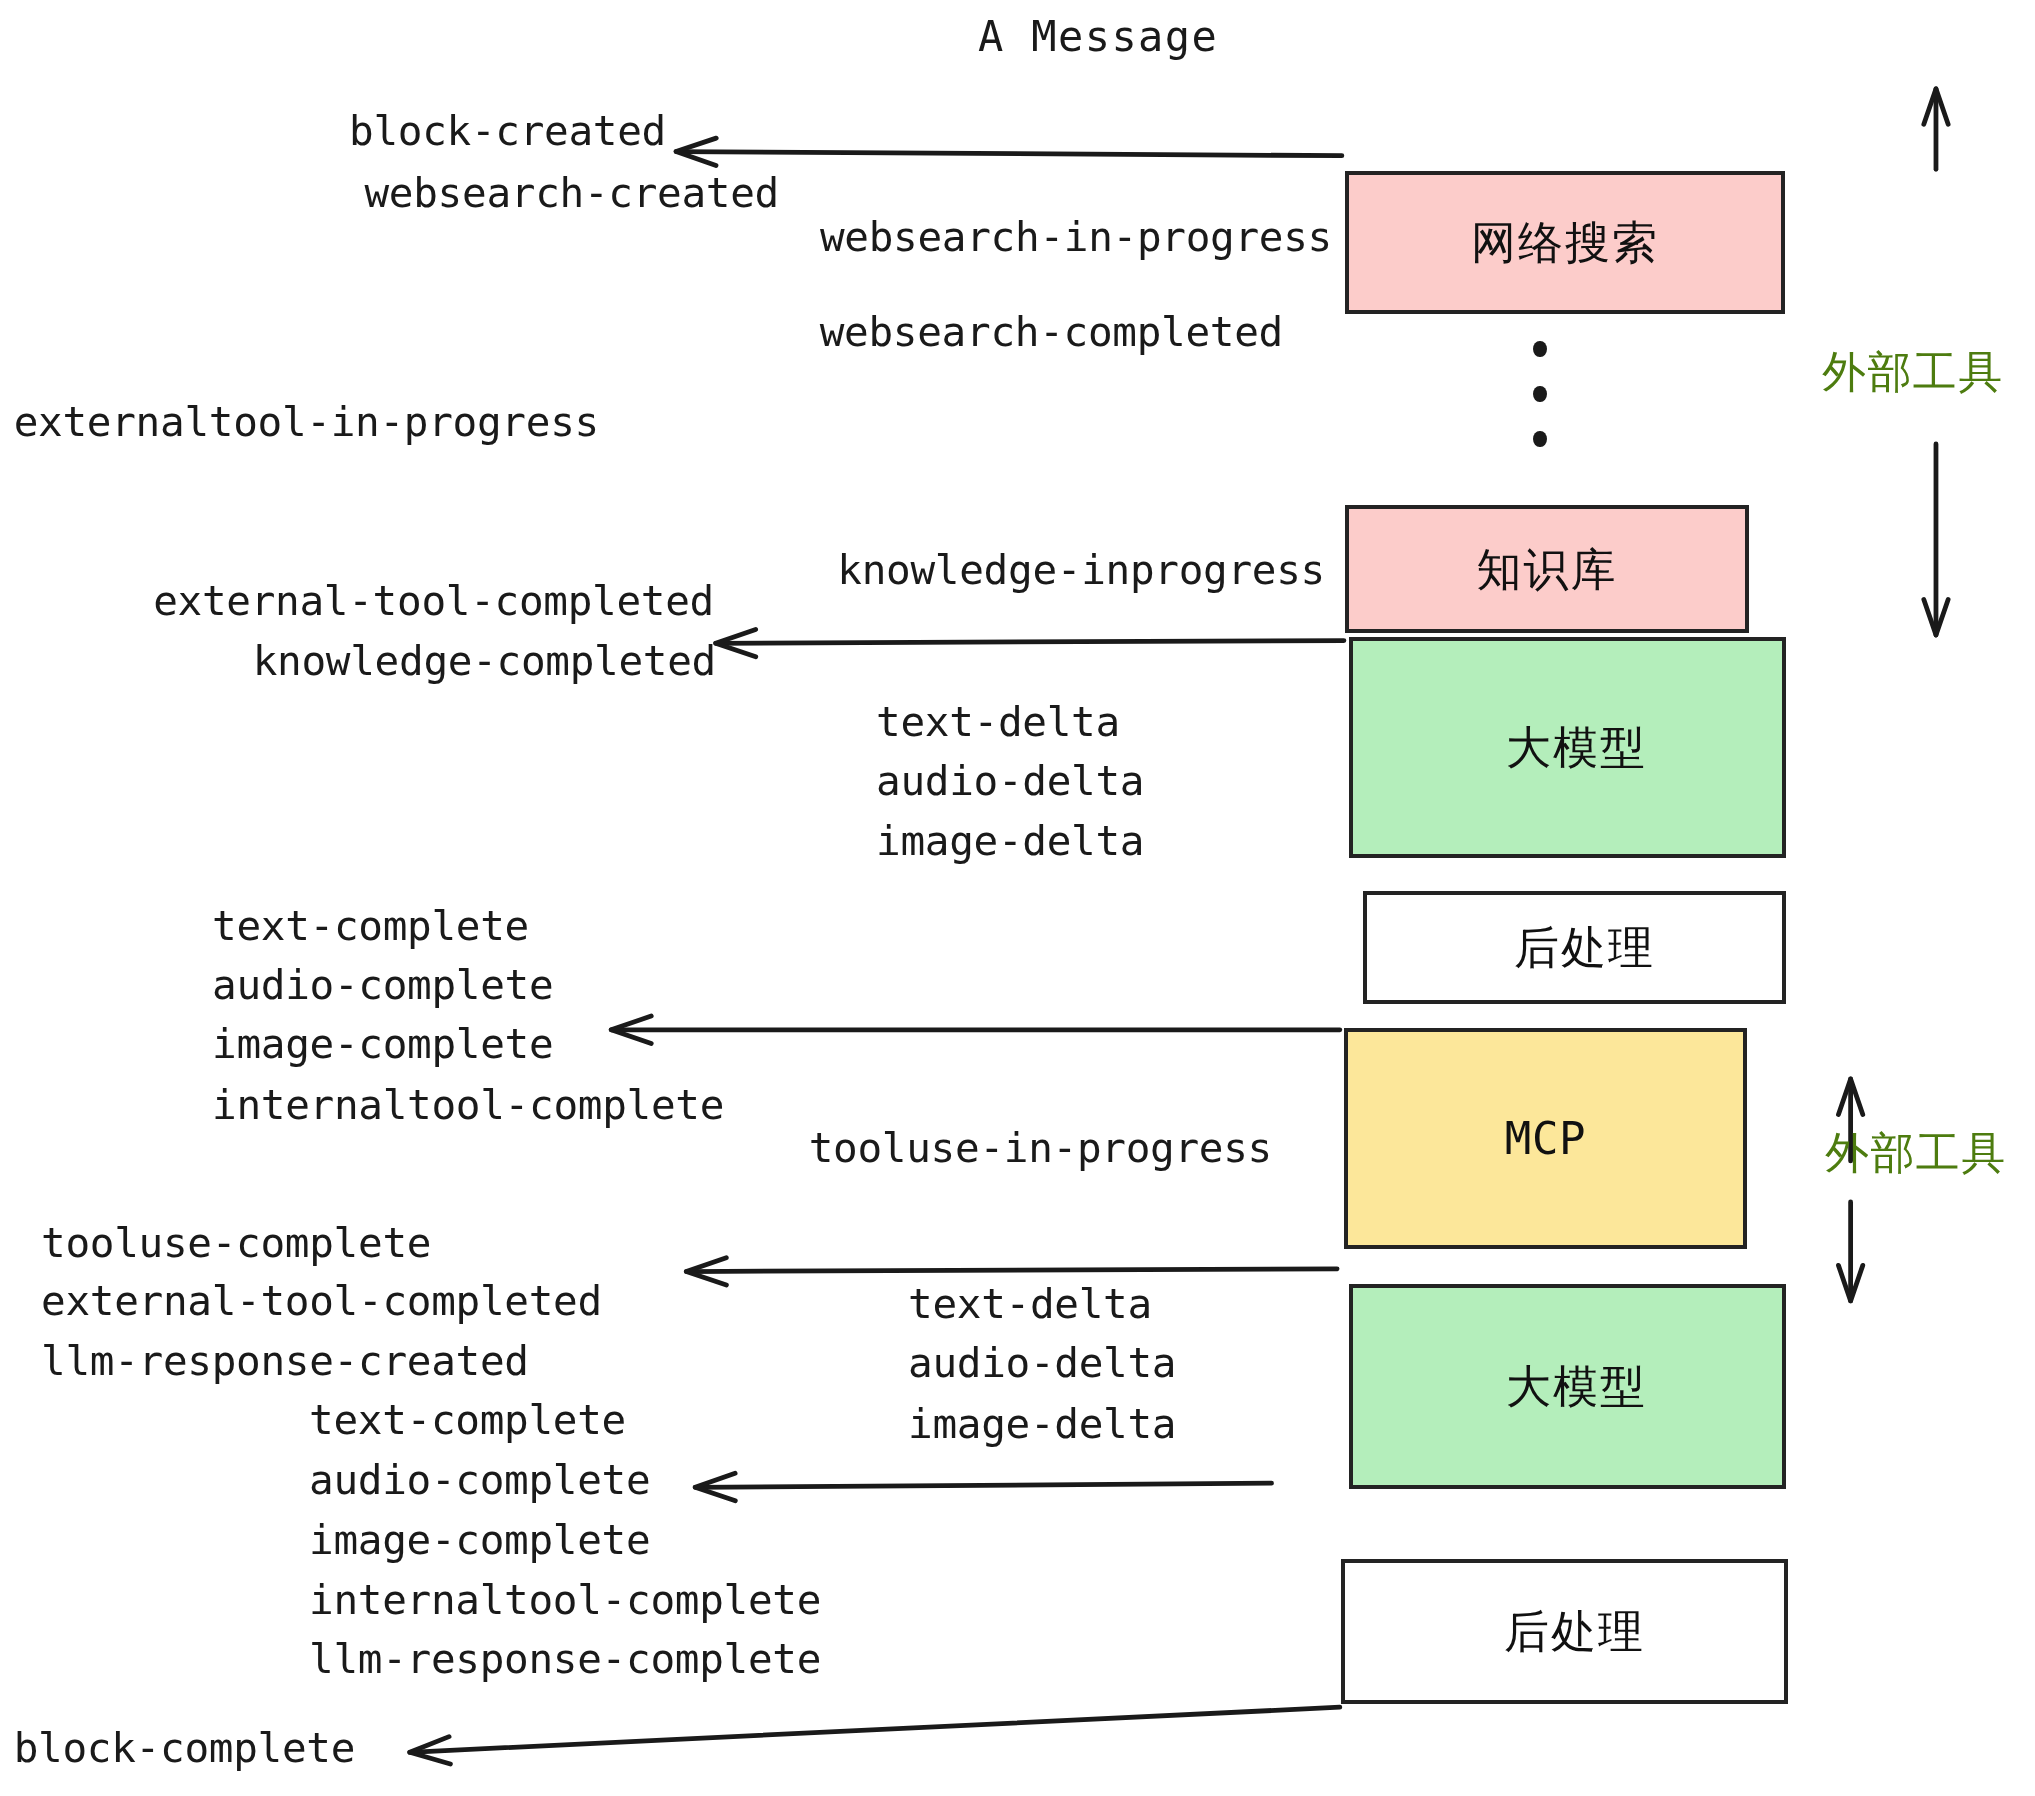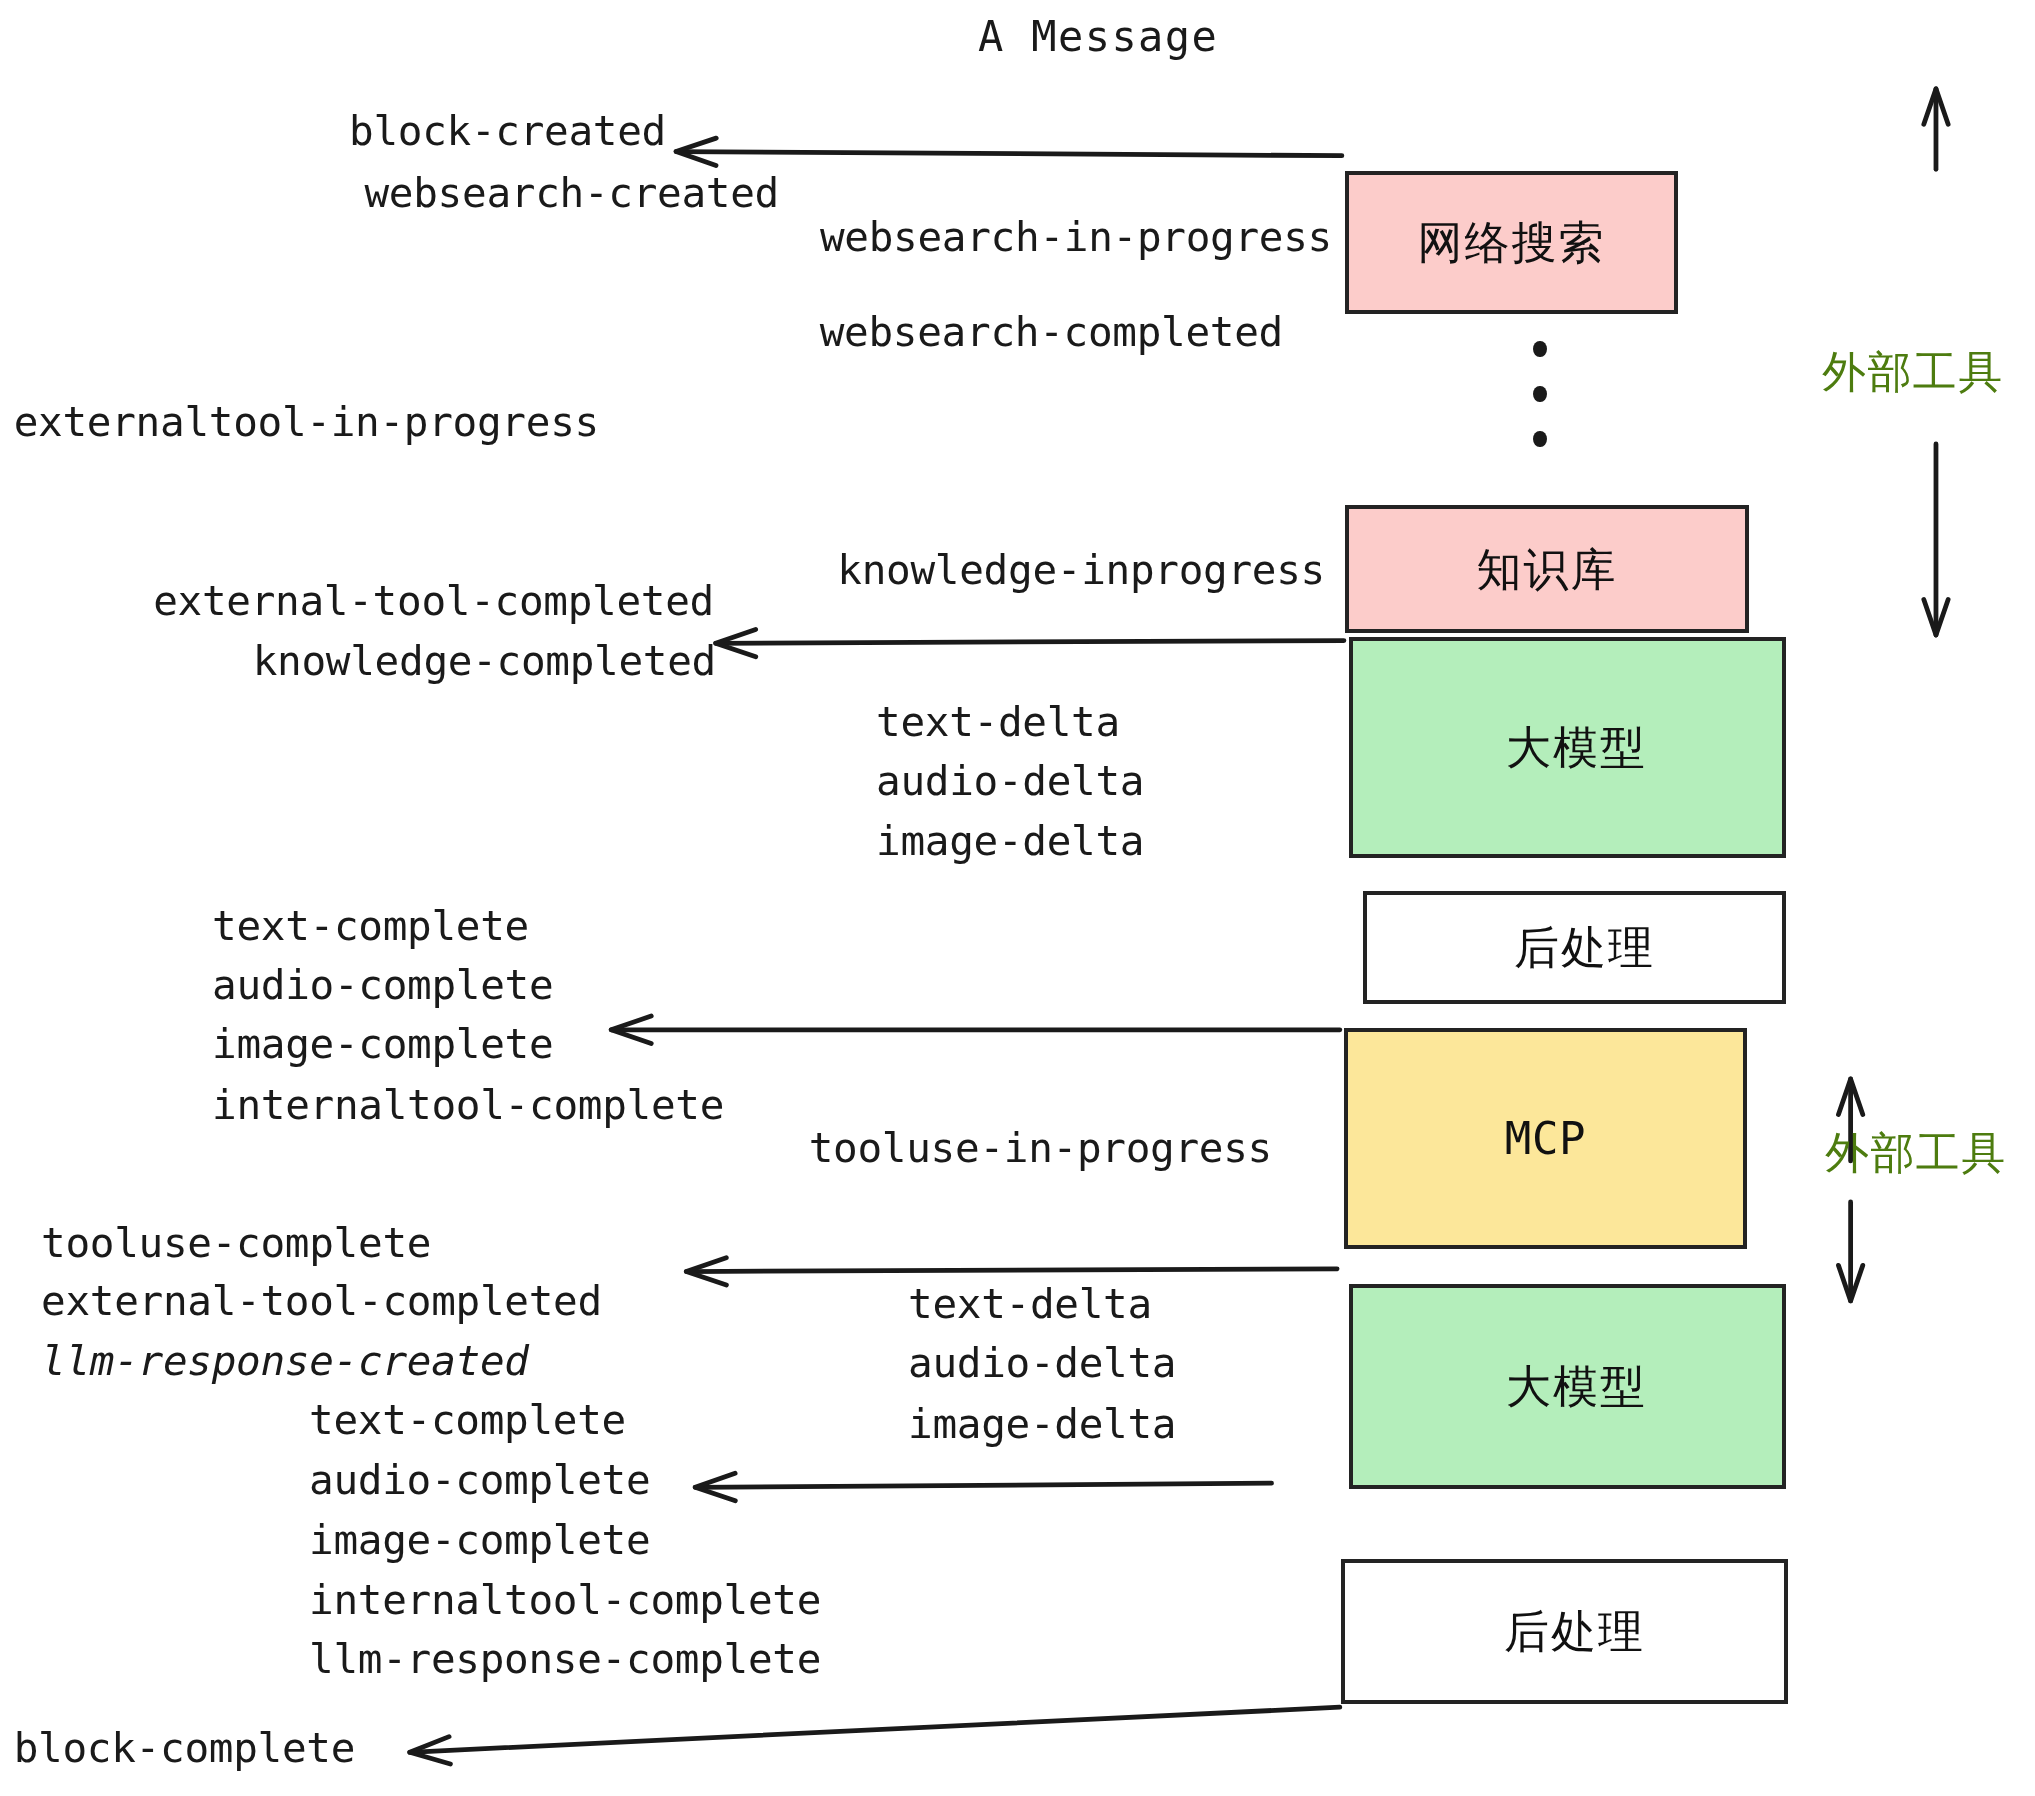--- a/index.html
+++ b/index.html
@@ -129,21 +129,21 @@
         <path d="M 2710 1700 L 2710 1580"></path>
         <path d="M 2727.822366561718 1632.0323288940613 L 2710 1580 L 2692.177633438282 1632.0323288940613"></path>
         <path d="M 2710 1760 L 2710 1905"></path>
         <path d="M 2692.177633438282 1852.9676711059387 L 2710 1905 L 2727.822366561718 1852.9676711059387"></path>
       </g>
   </svg>
 
   <div class="title" style="left:978px; top:12.3px;">A Message</div>
 
   <div id="node-layer">
-      <div class="node pink" style="left: 1345px; top: 171px; width: 333px; height: 143px;">
+      <div class="node pink" style="left: 1345px; top: 171px; width: 440px; height: 143px;">
         <span class="node-label">网络搜索</span>
       </div>
       <div class="node pink" style="left: 1345px; top: 505px; width: 404px; height: 128px;">
         <span class="node-label">知识库</span>
       </div>
       <div class="node green" style="left: 1349px; top: 637px; width: 437px; height: 221px;">
         <span class="node-label">大模型</span>
       </div>
       <div class="node plain" style="left: 1363px; top: 891px; width: 423px; height: 113px;">
         <span class="node-label">后处理</span>
@@ -177,21 +177,21 @@
       <div class="evt" style="left: 876px; top: 702px;">text-delta</div>
       <div class="evt" style="left: 876px; top: 761px;">audio-delta</div>
       <div class="evt" style="left: 876px; top: 821px;">image-delta</div>
       <div class="evt" style="left: 212px; top: 906px;">text-complete</div>
       <div class="evt" style="left: 212px; top: 965px;">audio-complete</div>
       <div class="evt" style="left: 212px; top: 1024px;">image-complete</div>
       <div class="evt" style="left: 212px; top: 1085px;">internaltool-complete</div>
       <div class="evt evt-r" style="left: 1272px; top: 1128px;">tooluse-in-progress</div>
       <div class="evt" style="left: 41px; top: 1223px;">tooluse-complete</div>
       <div class="evt" style="left: 41px; top: 1281px;">external-tool-completed</div>
-      <div class="evt" style="left: 41px; top: 1341px; font-style: italic;">llm-response-created</div>
+      <div class="evt" style="left: 41px; top: 1341px;">llm-response-created</div>
       <div class="evt" style="left: 908px; top: 1284px;">text-delta</div>
       <div class="evt" style="left: 908px; top: 1343px;">audio-delta</div>
       <div class="evt" style="left: 908px; top: 1404px;">image-delta</div>
       <div class="evt" style="left: 309px; top: 1400px;">text-complete</div>
       <div class="evt" style="left: 309px; top: 1460px;">audio-complete</div>
       <div class="evt" style="left: 309px; top: 1520px;">image-complete</div>
       <div class="evt" style="left: 309px; top: 1580px;">internaltool-complete</div>
       <div class="evt" style="left: 309px; top: 1639px;">llm-response-complete</div>
       <div class="evt" style="left: 13.7px; top: 1728px;">block-complete</div>
     </div>

